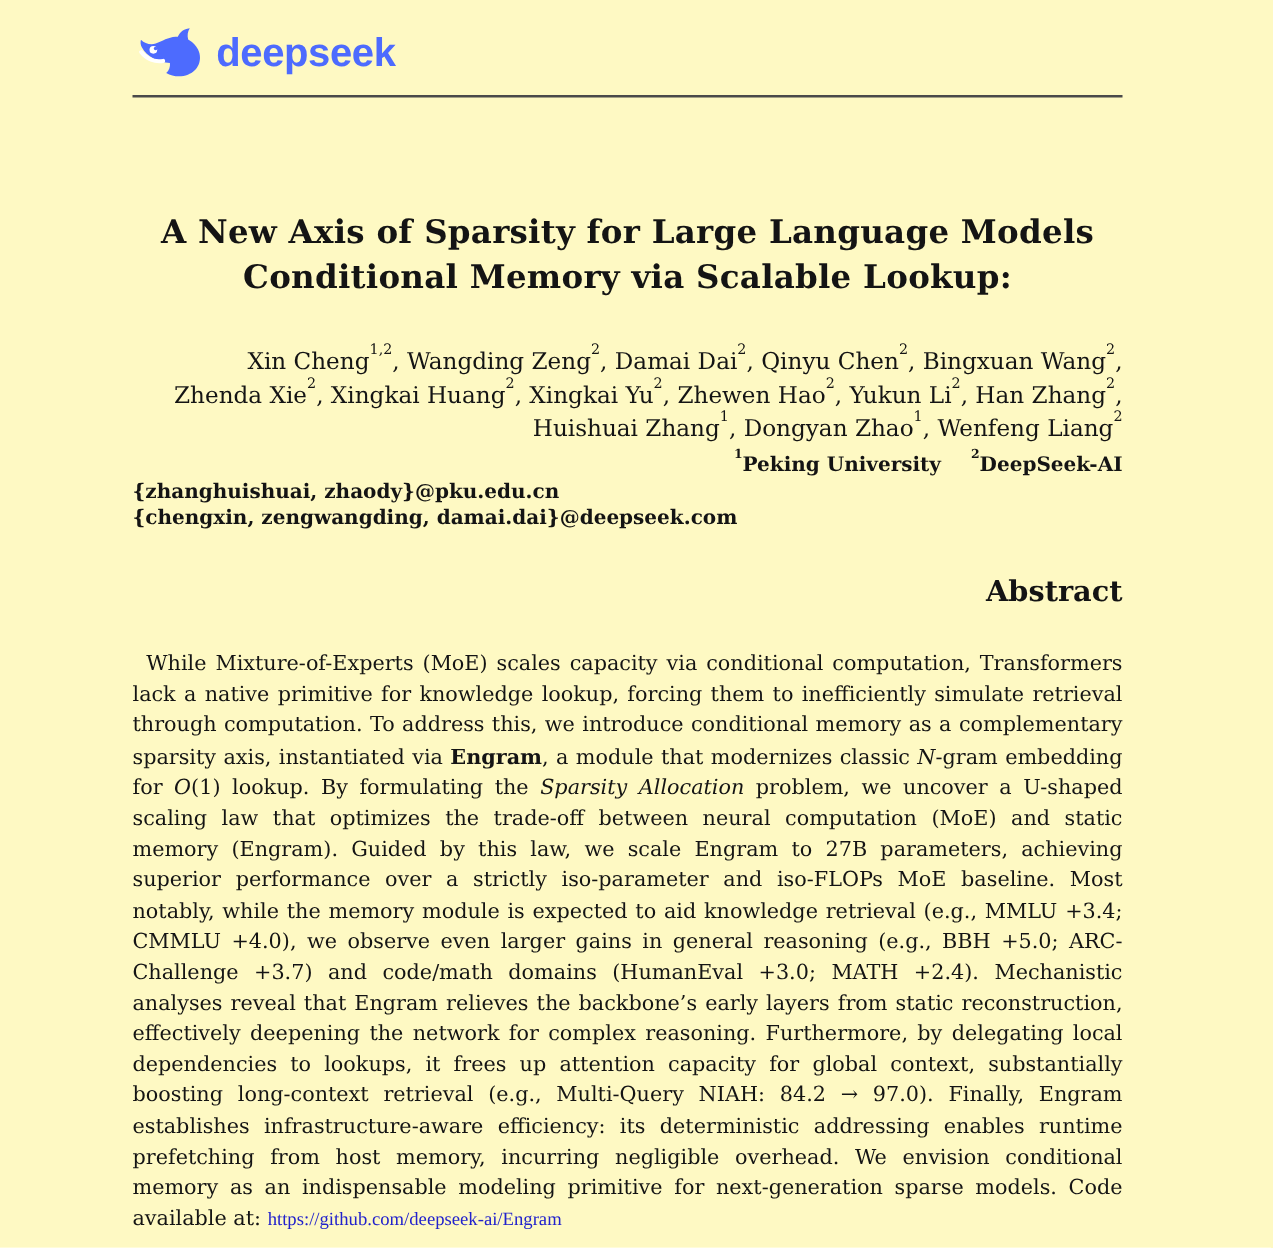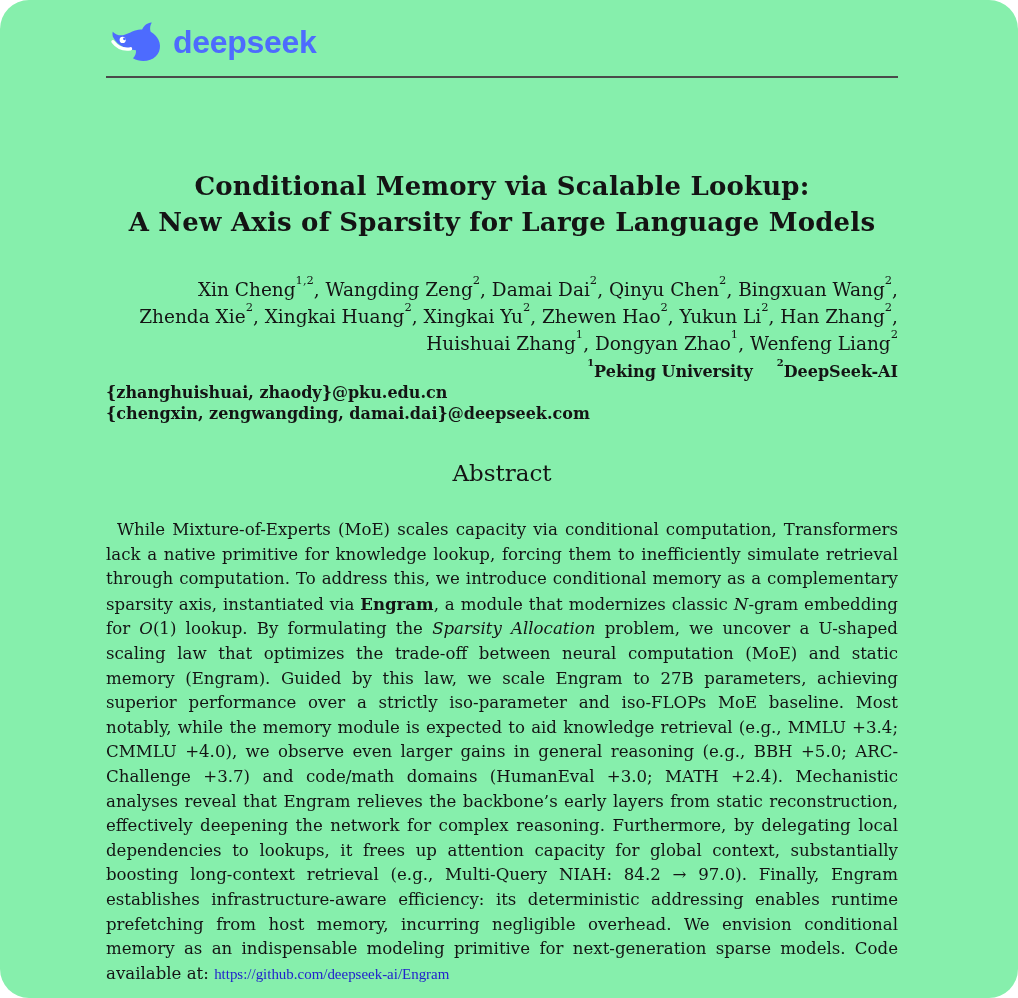--- a/index.html
+++ b/index.html
@@ -12,22 +12,21 @@
     height: 998px;
     font-family: "DejaVu Serif", serif;
     color: #141414;
     overflow: hidden;
   }
   .page {
     box-sizing: border-box;
     width: 1018px;
     height: 998px;
     padding: 20px 120px 0 106px;
-    background: #86efac;
-    border-radius: 29px;
+    background: #fef9c3;
   }
   
   .logo-row {
     display: flex;
     align-items: center;
     gap: 9px;
     height: 48px;
   }
   .whale-icon { display: block; }
   .wordmark {
@@ -76,23 +75,23 @@
   }
   .email {
     text-align: left;
     font-weight: 700;
     font-size: 16px;
     line-height: 21px;
   }
   
   h2.abstract-heading {
     margin: 36px 0 0 0;
-    text-align: center;
+    text-align: right;
     font-size: 23px;
-    font-weight: 400;
+    font-weight: 700;
   }
   p.abstract {
     margin: 32px 0 0 0;
     font-size: 16.6px;
     line-height: 24.6px;
     text-align: justify;
     text-indent: 11px;
   }
   .seg-bold { font-weight: 700; }
   .seg-italic { font-style: italic; }
@@ -118,22 +117,22 @@
         <circle cx="13.6" cy="15.1" r="2.6" fill="#ffffff"></circle>
         <circle cx="15.1" cy="14.2" r="1.2" fill="#4D6BFE"></circle>
         <path d="M5.4 16.6 C9.0 21.3 14.6 23.5 20.2 22.6" stroke="#ffffff" stroke-width="2.8" fill="none" stroke-linecap="round"></path>
       </svg>
       <span class="wordmark">deepseek</span>
     </div>
     <div class="rule"></div>
   </header>
 
   <h1 class="paper-title">
+    <span class="tl">A New Axis of Sparsity for Large Language Models</span>
     <span class="tl">Conditional Memory via Scalable Lookup:</span>
-    <span class="tl">A New Axis of Sparsity for Large Language Models</span>
   </h1>
 
   <div class="authors">
     <div class="author-line"><span>Xin Cheng</span><sup class="seg-sup">1,2</sup><span>, Wangding Zeng</span><sup class="seg-sup">2</sup><span>, Damai Dai</span><sup class="seg-sup">2</sup><span>, Qinyu Chen</span><sup class="seg-sup">2</sup><span>, Bingxuan Wang</span><sup class="seg-sup">2</sup><span>,</span></div>
     <div class="author-line"><span>Zhenda Xie</span><sup class="seg-sup">2</sup><span>, Xingkai Huang</span><sup class="seg-sup">2</sup><span>, Xingkai Yu</span><sup class="seg-sup">2</sup><span>, Zhewen Hao</span><sup class="seg-sup">2</sup><span>, Yukun Li</span><sup class="seg-sup">2</sup><span>, Han Zhang</span><sup class="seg-sup">2</sup><span>,</span></div>
     <div class="author-line"><span>Huishuai Zhang</span><sup class="seg-sup">1</sup><span>, Dongyan Zhao</span><sup class="seg-sup">1</sup><span>, Wenfeng Liang</span><sup class="seg-sup">2</sup></div>
   </div>
 
   <div class="affil"><sup class="seg-sup">1</sup><span>Peking University</span><span>  </span><sup class="seg-sup">2</sup><span>DeepSeek-AI</span></div>
   <div class="email">{zhanghuishuai, zhaody}@pku.edu.cn</div>

